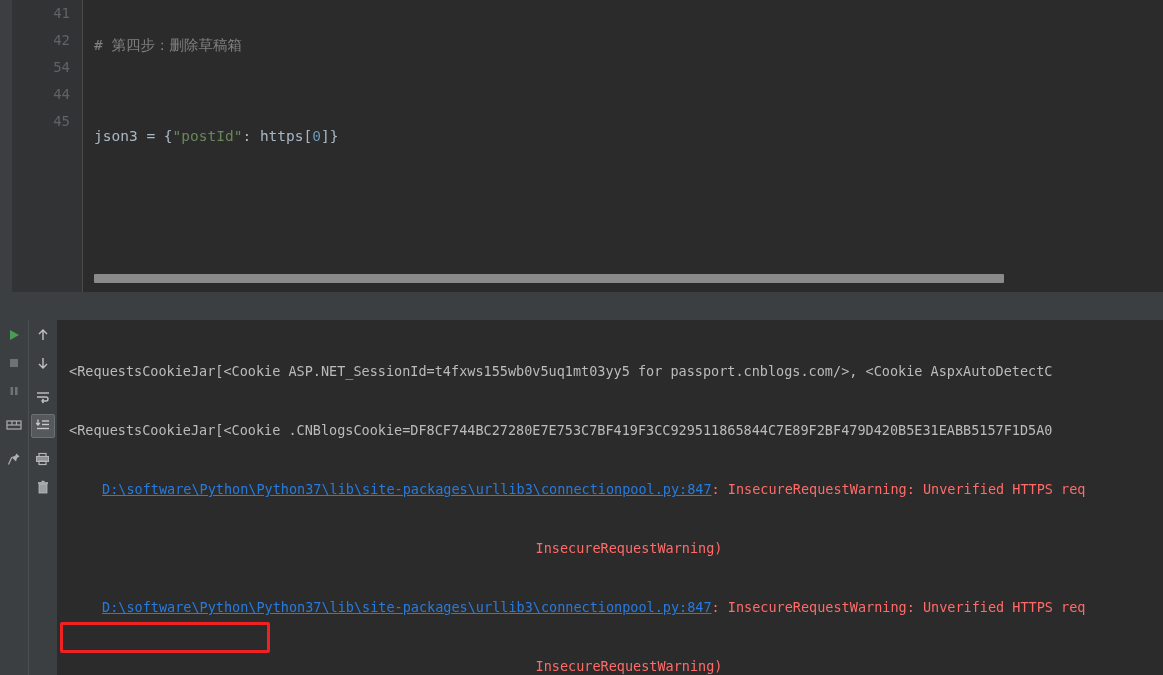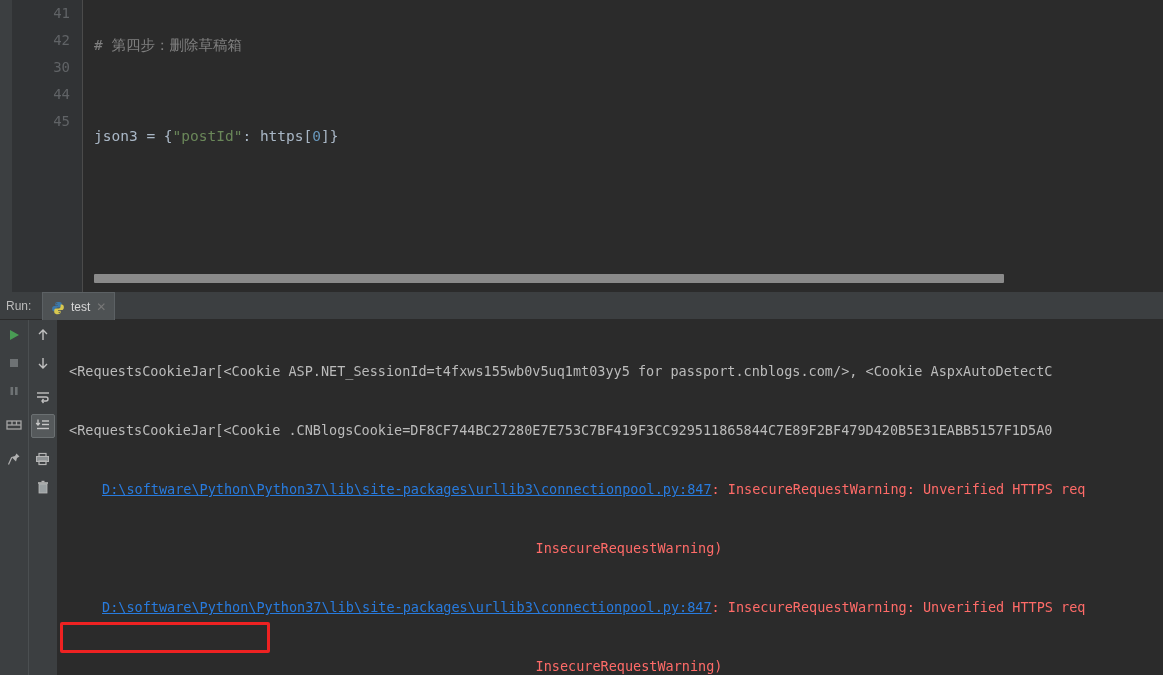--- a/index.html
+++ b/index.html
@@ -182,53 +182,40 @@
 </head>
 <body>
 
 <div id="app">
 
   <div class="editor">
 
     <div class="editor-gutter">
       <div class="gutter-line">41</div>
       <div class="gutter-line">42</div>
-      <div class="gutter-line">30</div>
+      <div class="gutter-line">54</div>
       <div class="gutter-line">44</div>
       <div class="gutter-line">45</div>
     </div>
 
     <div class="editor-code">
       <div class="code-line"><span class="tok-comment"># 第四步：删除草稿箱</span></div>
 
 
       <div class="code-line"><span class="tok-plain">json3 = {</span><span class="tok-string">"postId"</span><span class="tok-plain">: https[</span><span class="tok-num">0</span><span class="tok-plain">]}</span></div>
 
 
       
     </div>
 
     <div class="editor-hscroll"></div>
   </div>
 
   <div class="run-panel">
 
-    <div class="run-header">
-      <span class="run-label">Run:</span>
-      <div class="run-tab">
-        <span class="py-icon">
-          <svg width="14" height="14" viewBox="0 0 16 16">
-            <path d="M7.8 1C5.5 1 5 2 5 3.3V5h3v.6H3.8C2.3 5.6 1.3 6.6 1.3 8.8c0 2 .9 3.2 2.4 3.2H5v-1.9c0-1.5 1.3-2.7 2.8-2.7h2.4c1.2 0 2.1-1 2.1-2.2V3.3C12.3 2 11.3 1 9.8 1H7.8zM6.6 2.2c.4 0 .7.3.7.7s-.3.7-.7.7-.7-.3-.7-.7.3-.7.7-.7z" fill="#3c78aa"></path>
-            <path d="M8.2 15c2.3 0 2.8-1 2.8-2.3V11H8v-.6h4.2c1.5 0 2.5-1 2.5-3.2 0-2-.9-3.2-2.4-3.2H11v1.9c0 1.5-1.3 2.7-2.8 2.7H5.8c-1.2 0-2.1 1-2.1 2.2v1.9c0 1.3 1 2.3 2.5 2.3h2zm1.2-1.2c-.4 0-.7-.3-.7-.7s.3-.7.7-.7.7.3.7.7-.3.7-.7.7z" fill="#d8c84f"></path>
-          </svg>
-        </span>
-        <span class="run-tab-label">test</span>
-        <span class="tab-close">✕</span>
-      </div>
-    </div>
 
     <div class="run-body">
 
       <div class="toolbar-col toolbar-left">
         <div class="tb-btn">
           <span>
             <svg width="14" height="14" viewBox="0 0 14 14">
                 <polygon points="3,2 12,7 3,12" fill="#499c54"></polygon>
               </svg>
           </span>

